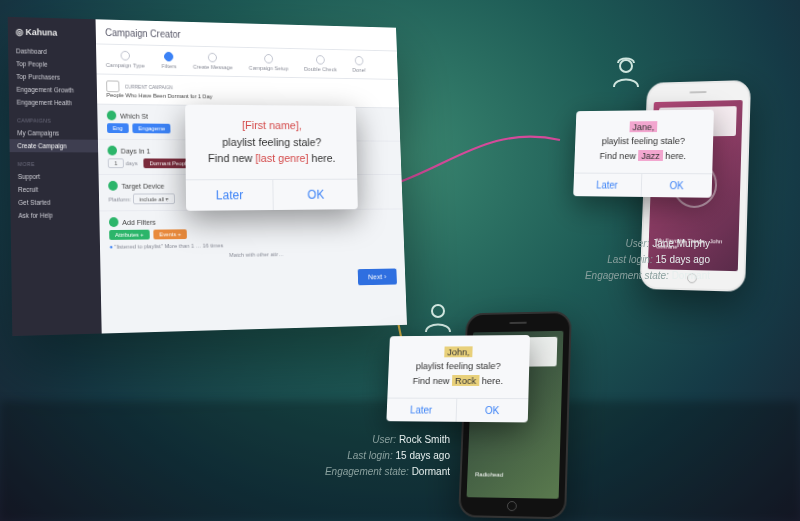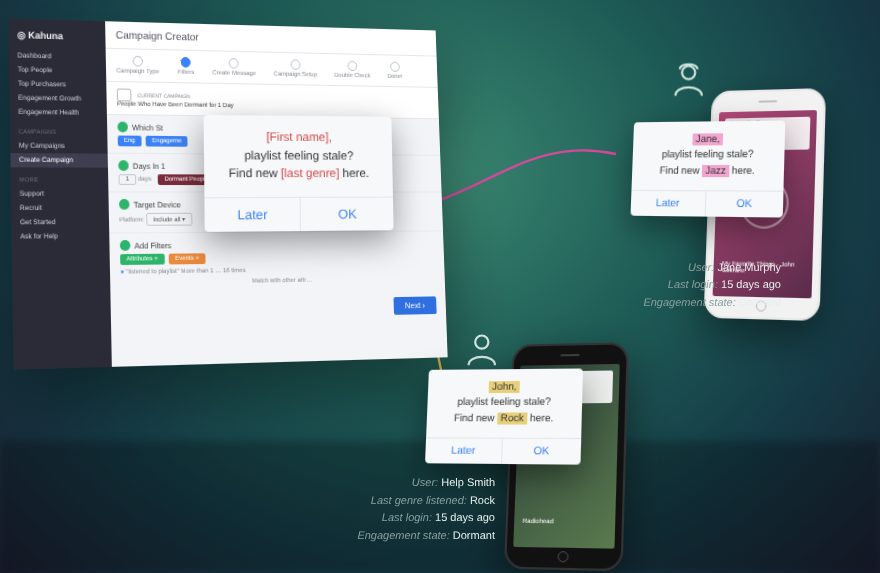--- a/index.html
+++ b/index.html
@@ -230,17 +230,16 @@
     <span>playlist feeling stale?</span><br>
     <span>Find new </span><span class="yellow">Rock</span><span> here.</span>
   </div>
   <div class="actions">
     <div>Later</div>
     <div>OK</div>
   </div>
 </div>
 
 <div class="userinfo" style="top:432px; left:260px; width:190px;">
-  <div><span class="label">User:</span> <span class="val">Help Smith</span></div>
-  <div><span class="label">Last genre listened:</span> <span class="val">Rock</span></div>
+  <div><span class="label">User:</span> <span class="val">Rock Smith</span></div>
   <div><span class="label">Last login:</span> <span class="val">15 days ago</span></div>
   <div><span class="label">Engagement state:</span> <span class="val">Dormant</span></div>
 </div>
 
 </body></html>

